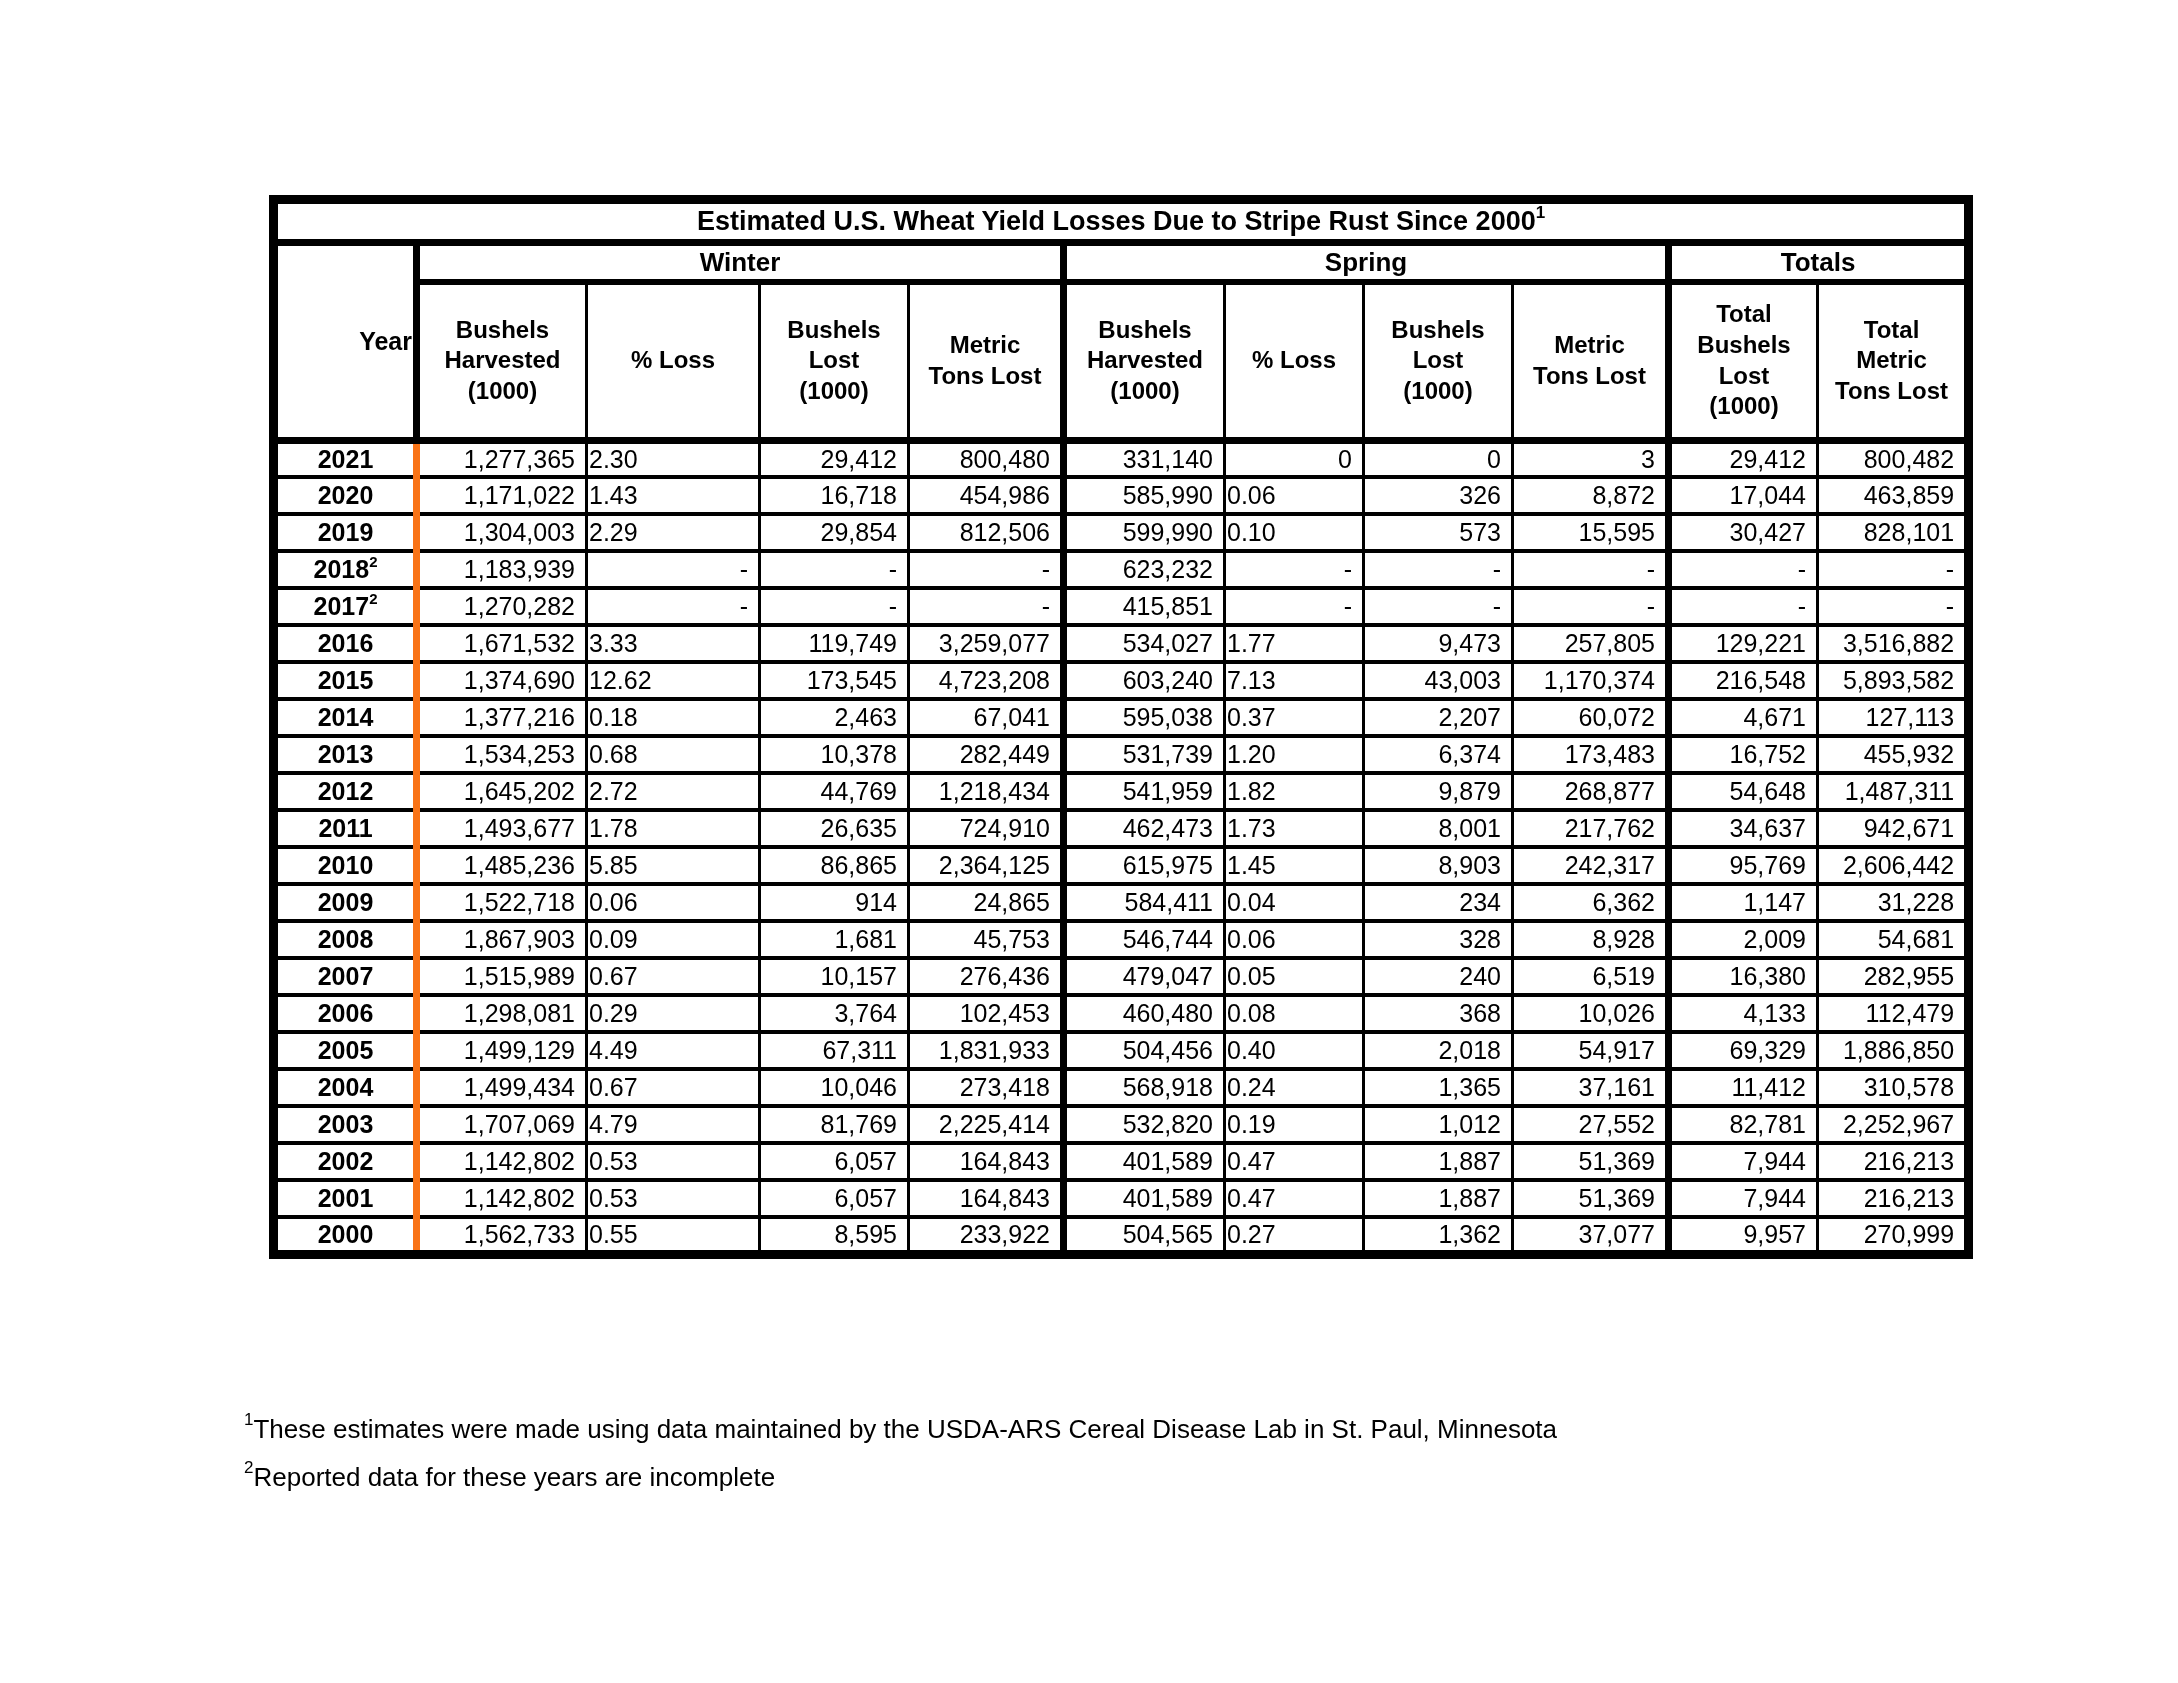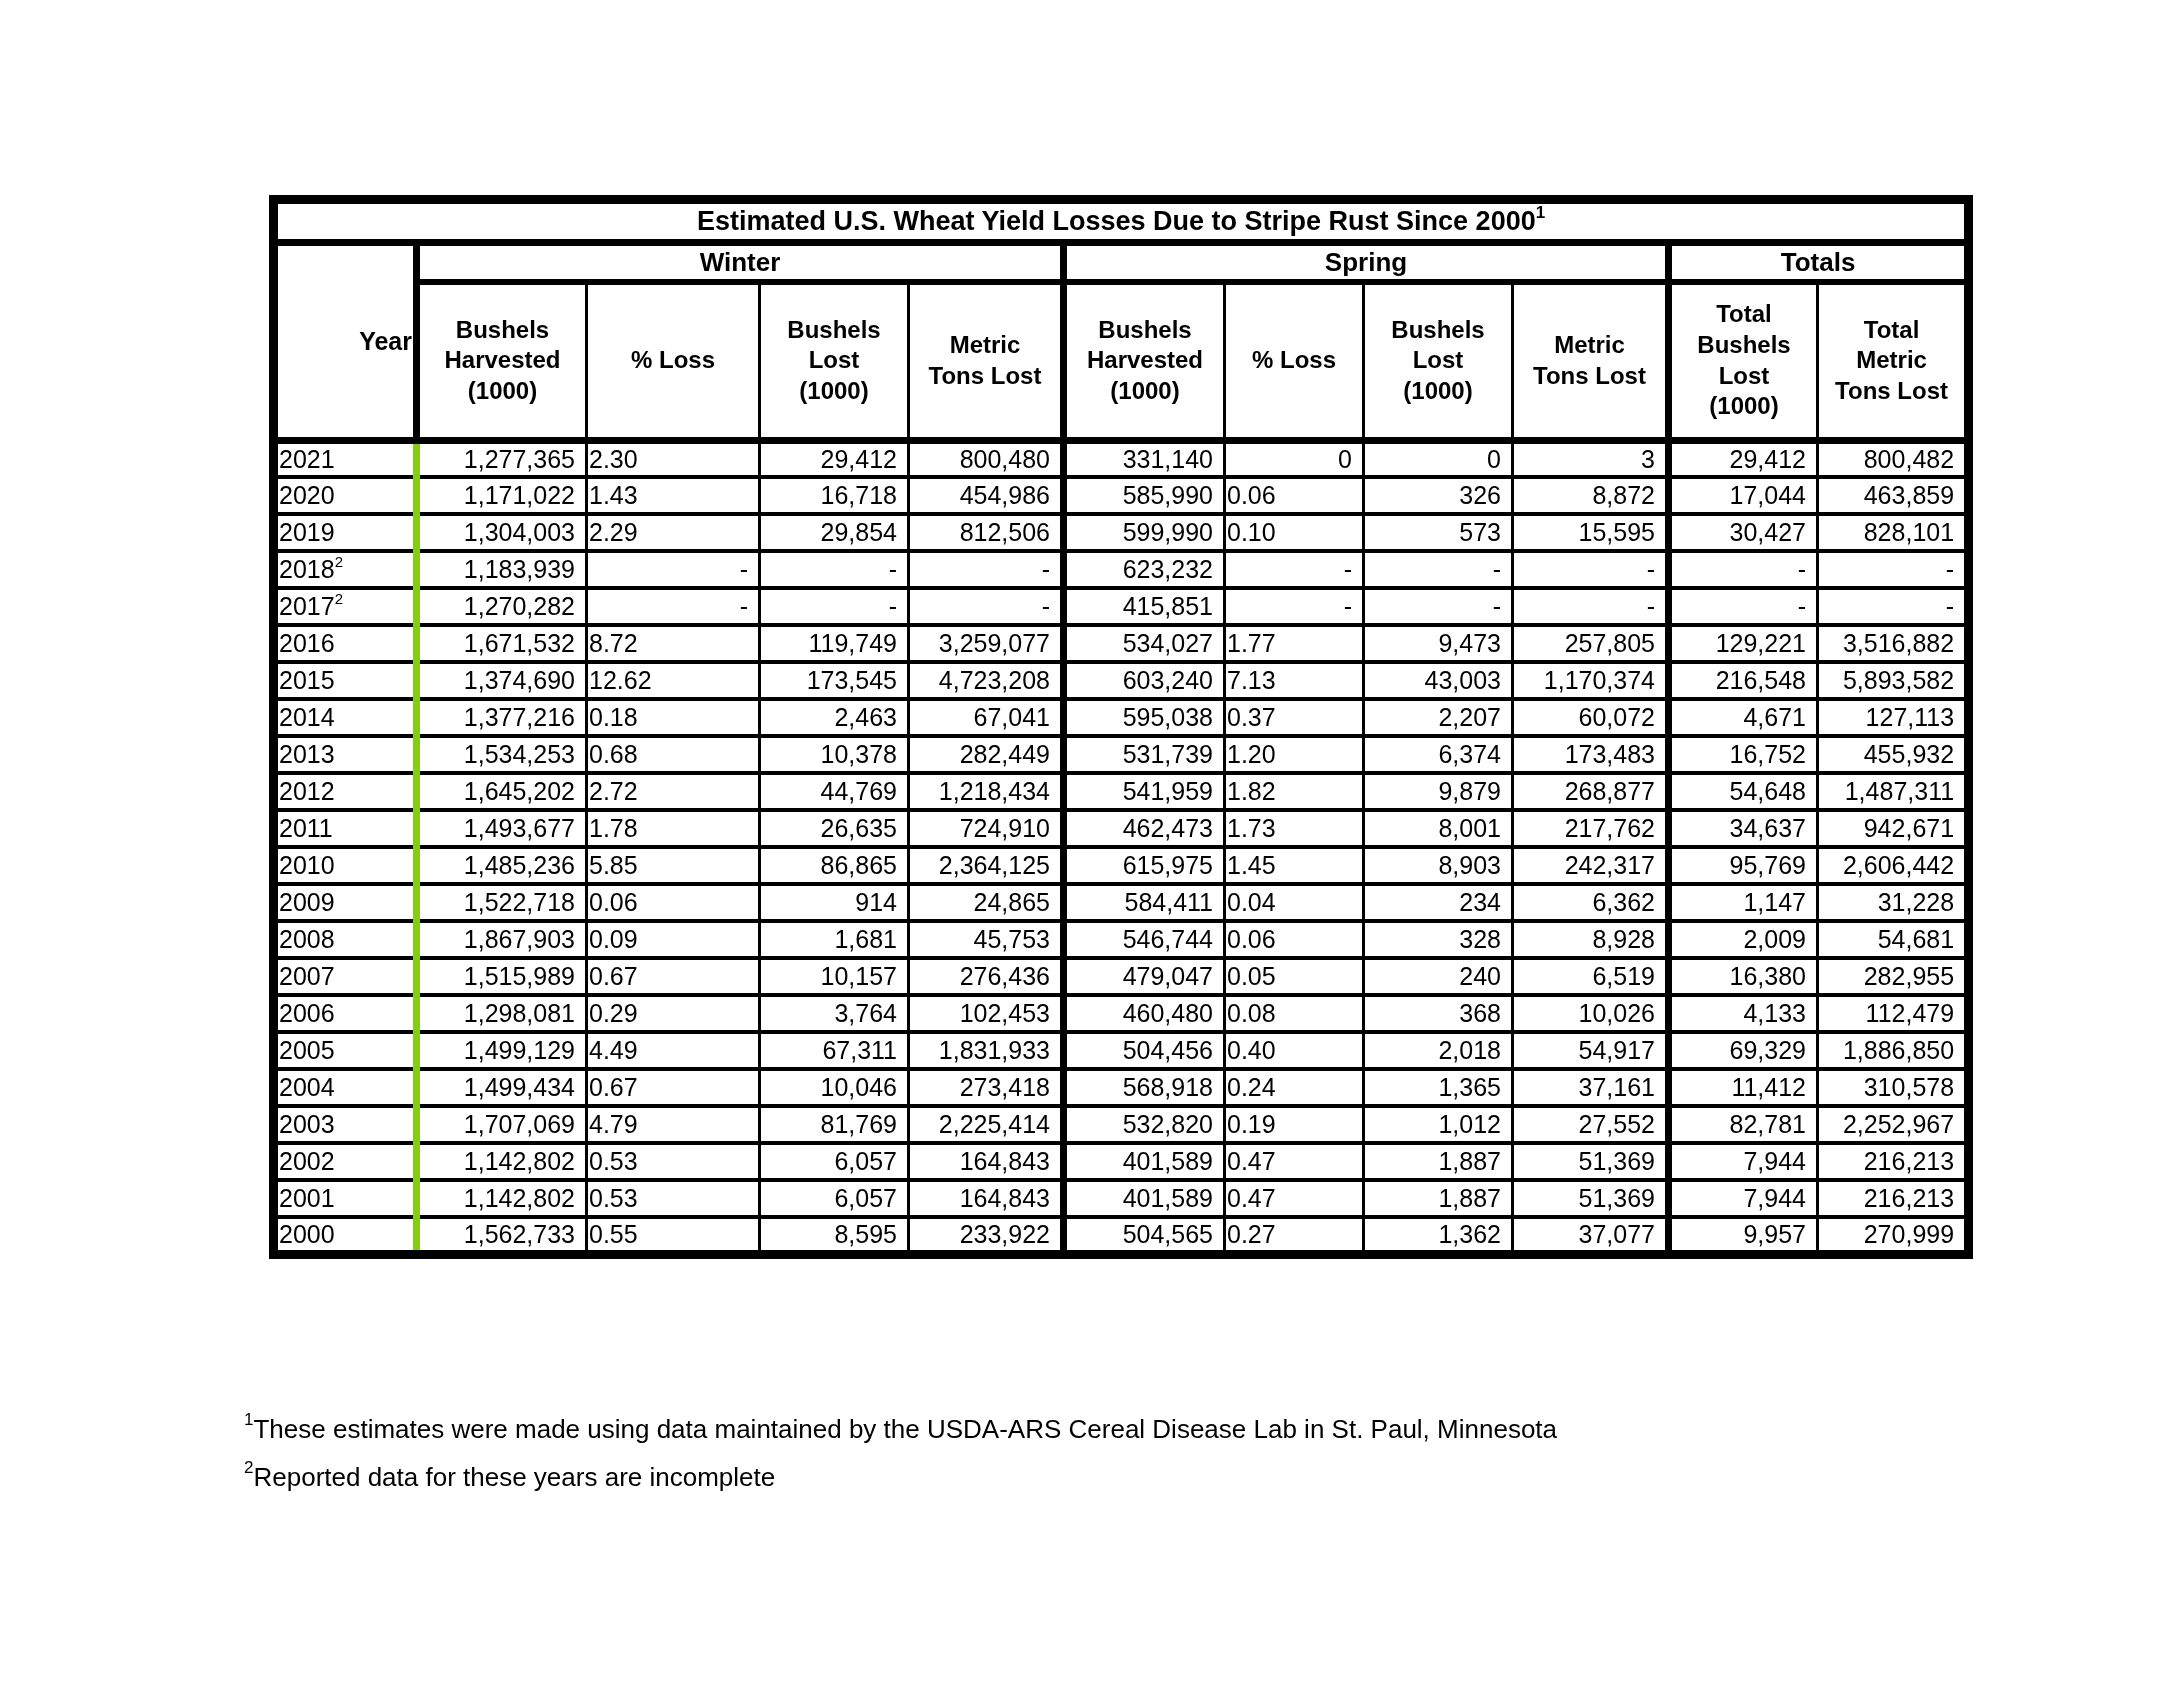--- a/index.html
+++ b/index.html
@@ -79,22 +79,23 @@
   tbody td {
     border: 3px solid #000000;
     border-top-width: 4px;
     border-bottom-width: 4px;
     height: 37px;
     font-size: 25px;
     vertical-align: middle;
     white-space: nowrap;
   }
   td.year-cell {
-    font-weight: normal;
-    border-right: 7px solid #84cc16;
+    font-weight: bold;
+    text-align: center;
+    border-right: 7px solid #f97316;
   }
   td.year-cell sup {
     font-size: 15px;
     line-height: 0;
     position: relative;
     top: -2px;
   }
   td.c-right {
     text-align: right;
     padding-right: 10px;
@@ -220,21 +221,21 @@
           <td class="c-right gsep">415,851</td>
           <td class="c-right">-</td>
           <td class="c-right">-</td>
           <td class="c-right">-</td>
           <td class="c-right gsep">-</td>
           <td class="c-right">-</td>
         </tr>
         <tr>
           <td class="year-cell">2016</td>
           <td class="c-right gsep">1,671,532</td>
-          <td class="c-center">8.72</td>
+          <td class="c-center">3.33</td>
           <td class="c-right">119,749</td>
           <td class="c-right">3,259,077</td>
           <td class="c-right gsep">534,027</td>
           <td class="c-center">1.77</td>
           <td class="c-right">9,473</td>
           <td class="c-right">257,805</td>
           <td class="c-right gsep">129,221</td>
           <td class="c-right">3,516,882</td>
         </tr>
         <tr>

